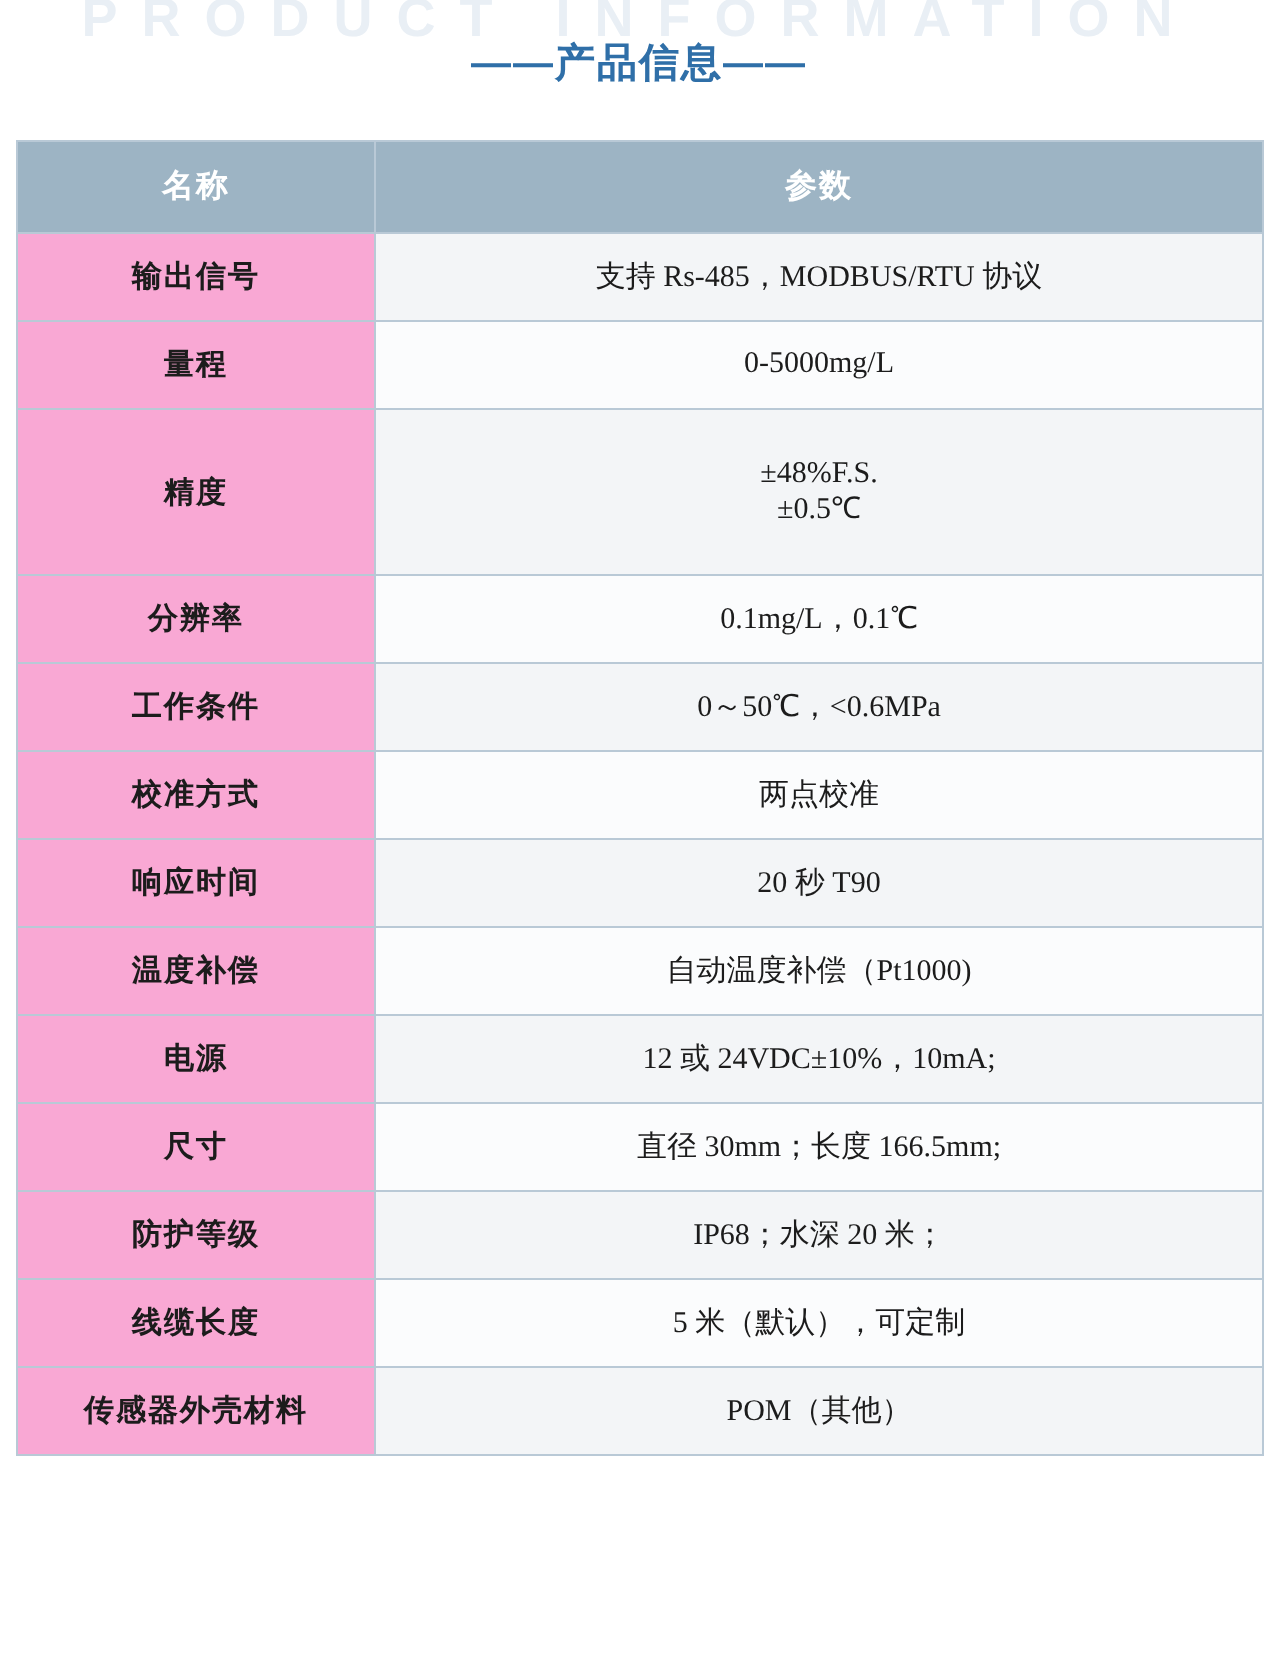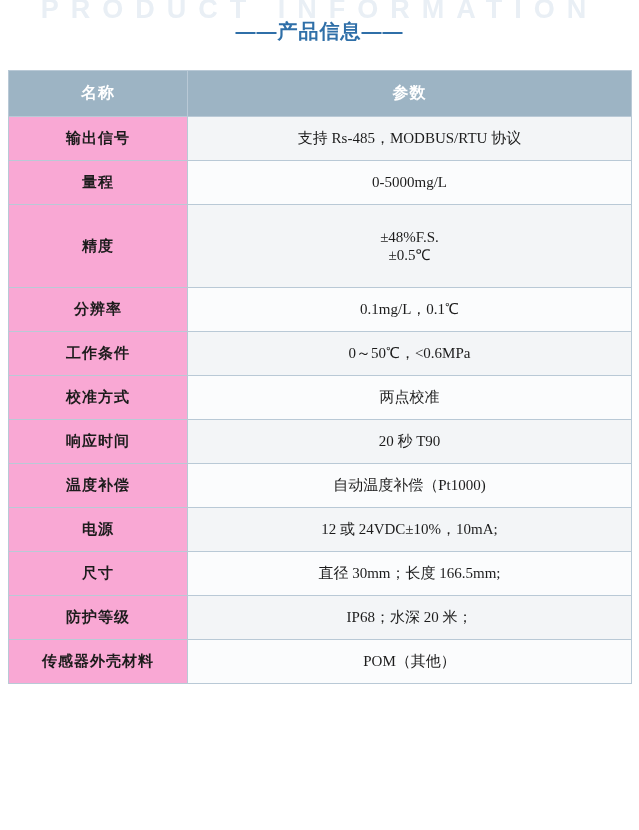--- a/index.html
+++ b/index.html
@@ -161,20 +161,24 @@
         </tr>
         <tr>
           <td class="name">尺寸</td>
           <td class="value">直径 30mm；长度 166.5mm;</td>
         </tr>
         <tr>
           <td class="name">防护等级</td>
           <td class="value">IP68；水深 20 米；</td>
         </tr>
         <tr>
+          <td class="name">线缆长度</td>
+          <td class="value">5 米（默认），可定制</td>
+        </tr>
+        <tr>
           <td class="name">传感器外壳材料</td>
           <td class="value">POM（其他）</td>
         </tr>
       </tbody>
     </table>
   </div>
 
 </div>
 
 </body></html>

